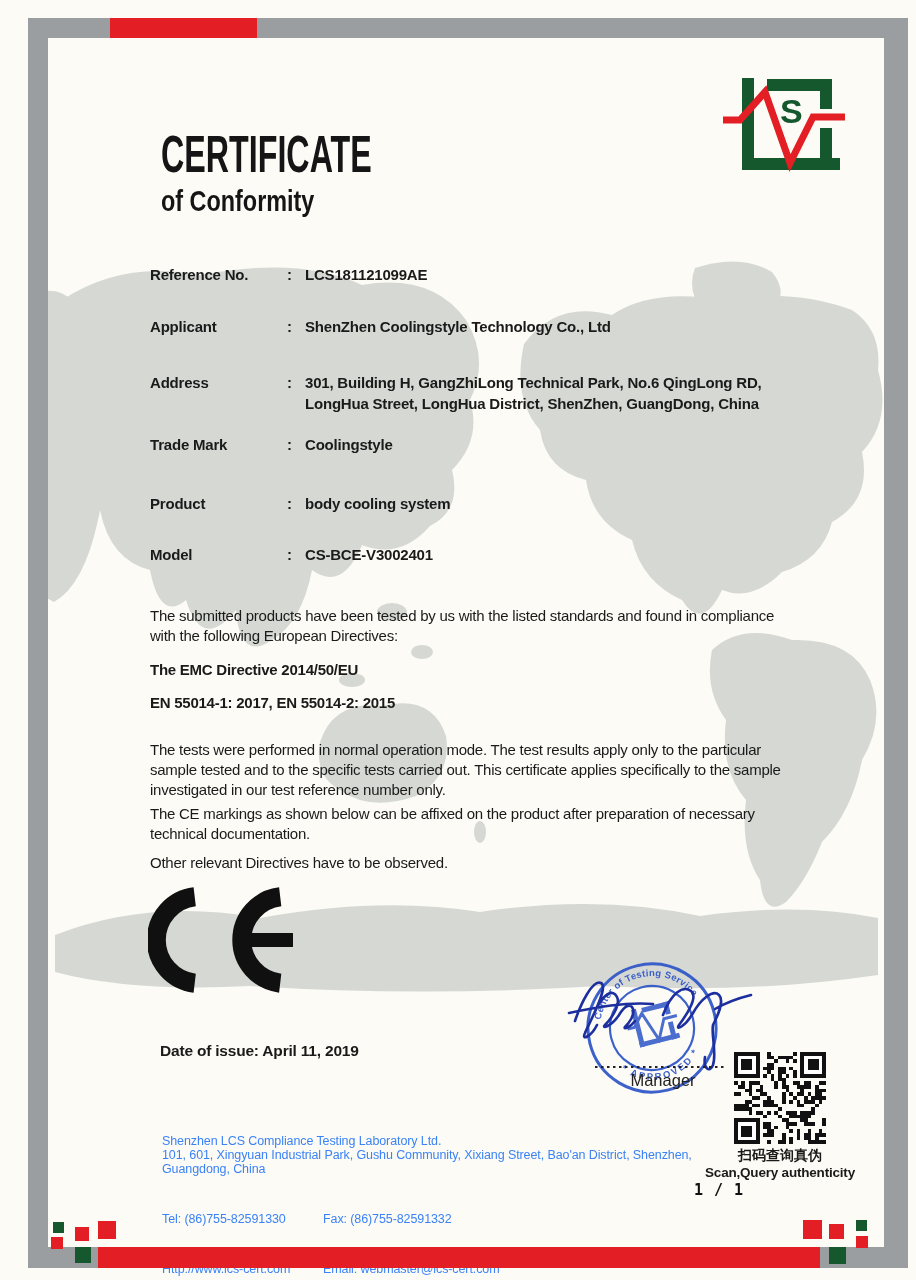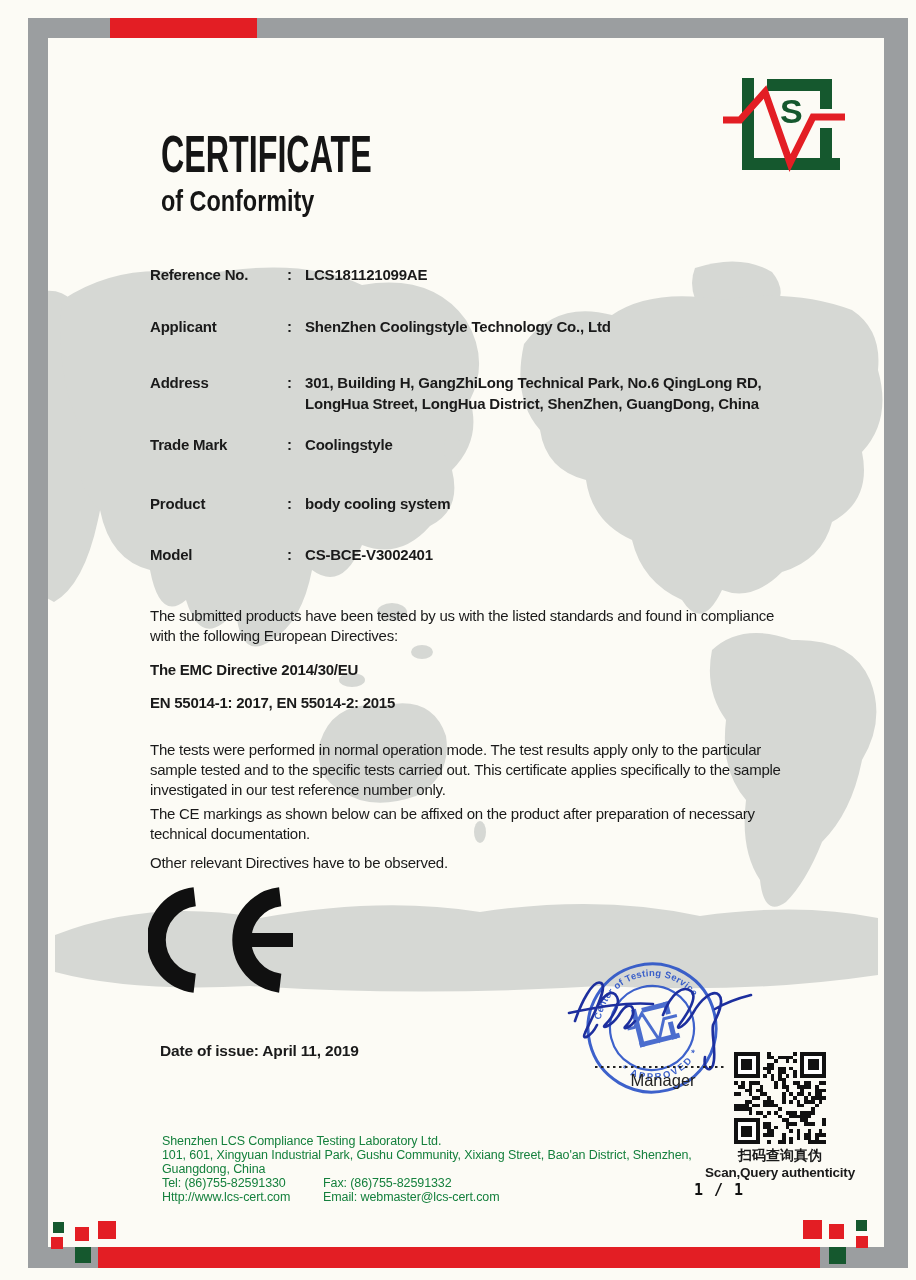--- a/index.html
+++ b/index.html
@@ -41,22 +41,22 @@
   .para.b{font-weight:700;}
   
   .date{position:absolute;left:160px;top:1042px;z-index:2;font-size:15.5px;font-weight:700;letter-spacing:-0.2px;}
   
   .qr-block{position:absolute;left:690px;top:1052px;width:180px;z-index:2;text-align:center;}
   .qr-code{width:92px;height:92px;margin:0 auto;}
   .qr-zh{margin-top:3px;font-size:14px;font-weight:700;font-family:"DejaVu Sans",sans-serif;}
   .qr-en{font-size:13.5px;font-weight:700;letter-spacing:-0.2px;}
   
   .footer{position:absolute;left:162px;top:1135px;width:560px;z-index:2;
-          font-size:12.5px;line-height:13.9px;letter-spacing:-0.1px;color:#15803d;}
-  .footer .cols{display:flex;}
+          font-size:12.5px;line-height:13.9px;letter-spacing:-0.1px;color:#3b82f6;}
+  .footer .cols{display:flex;margin-top:36px;}
   .footer .c1{width:161px;}
   .pageno{position:absolute;left:694px;top:1181px;z-index:2;
           font-family:"DejaVu Sans Mono","Liberation Mono",monospace;
           font-size:15px;font-weight:700;letter-spacing:1px;color:#111;}
   svg{display:block;}
   .stamp{pointer-events:none;}
 </style>
 </head>
 <body>
 
@@ -141,21 +141,21 @@
     <div class="val">body cooling system</div>
   </div>
   <div class="frow" style="top:544px;align-items:center;">
     <div class="lab">Model</div>
     <div class="sep">:</div>
     <div class="val">CS-BCE-V3002401</div>
   </div>
 
   <div class="para" style="top:606px;">The submitted products have been tested by us with the listed standards and found in compliance
 with the following European Directives:</div>
-  <div class="para b" style="top:660px;">The EMC Directive 2014/30/EU</div>
+  <div class="para b" style="top:660px;">The EMC Directive 2014/50/EU</div>
   <div class="para b" style="top:693px;">EN 55014-1: 2017, EN 55014-2: 2015</div>
   <div class="para" style="top:804px;">The CE markings as shown below can be affixed on the product after preparation of necessary
 technical documentation.</div>
   <div class="para" style="top:740px;">The tests were performed in normal operation mode. The test results apply only to the particular
 sample tested and to the specific tests carried out. This certificate applies specifically to the sample
 investigated in our test reference number only.</div>
   <div class="para" style="top:853px;">Other relevant Directives have to be observed.</div>
 
   <svg class="abs" style="left:148px;top:884px;z-index:2;" width="150" height="112" viewBox="0 0 150 112">
     <g stroke="#101010" stroke-width="19" fill="none">

